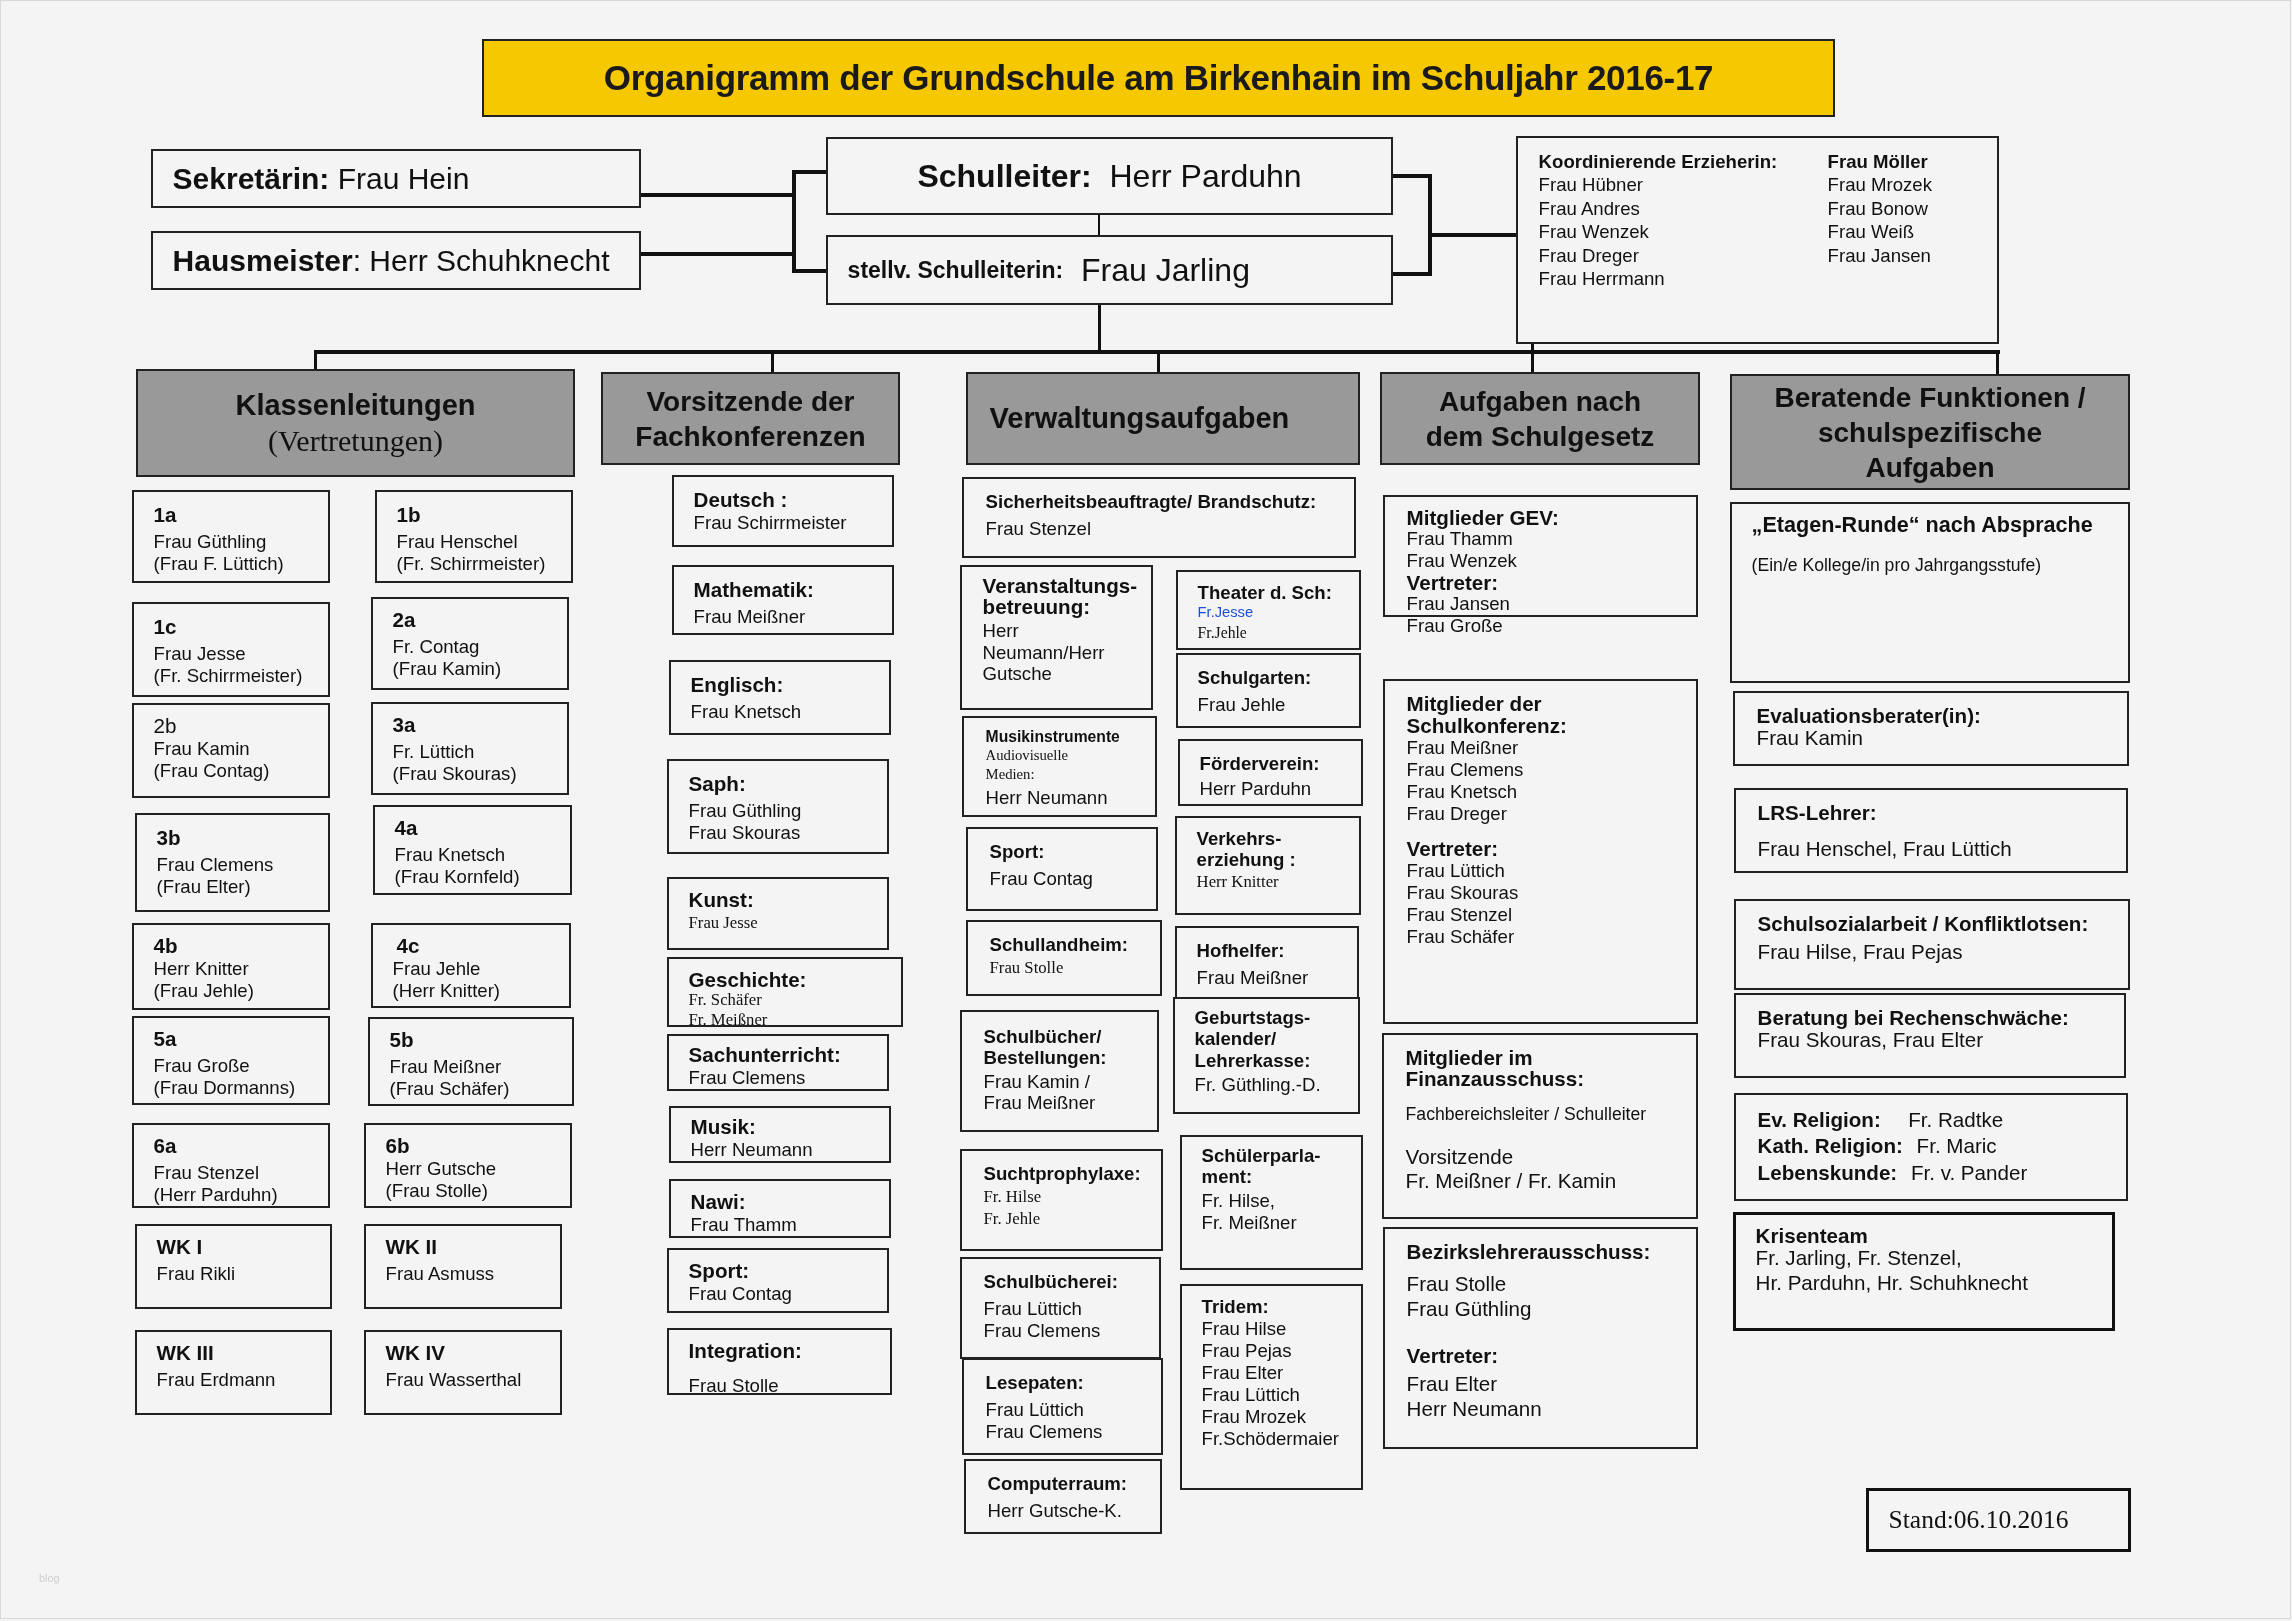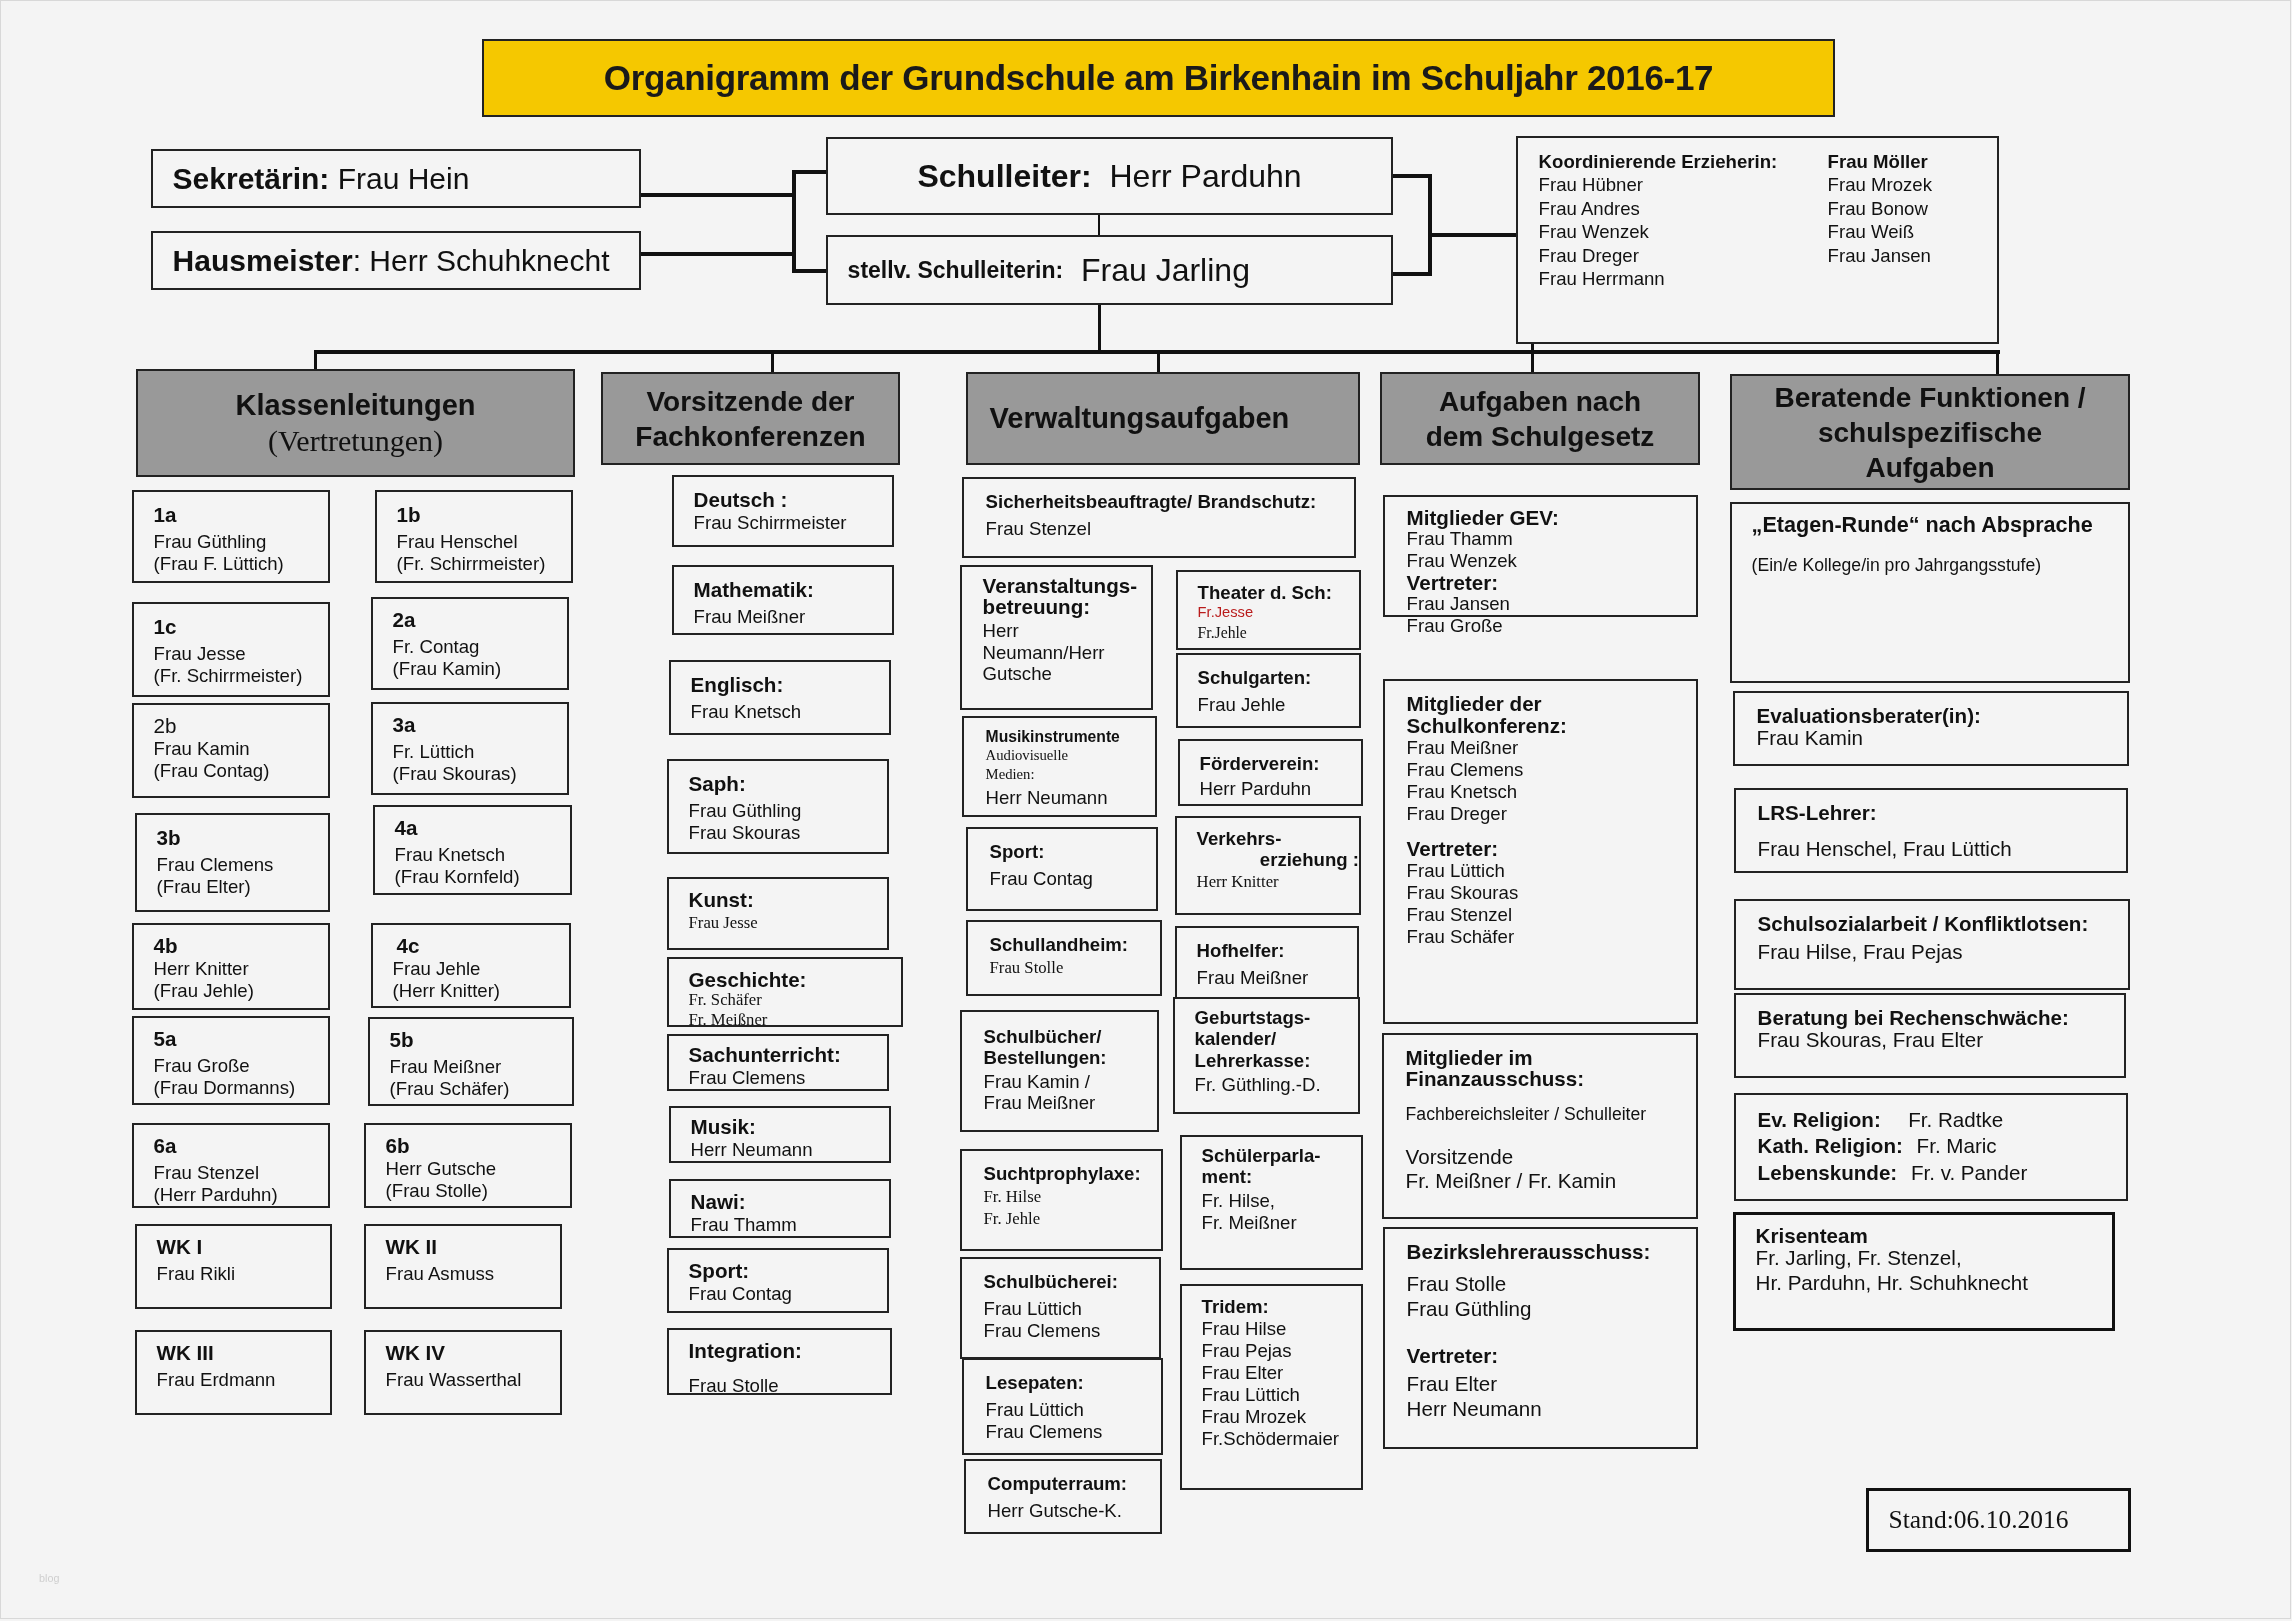--- a/index.html
+++ b/index.html
@@ -20,21 +20,21 @@
     text-align:center; font-weight:bold; font-size:30px; line-height:35px; color:#111;
   }
   .hdr .serif { font-family:"Liberation Serif", serif; font-weight:normal; font-size:30px; }
   .line { position:absolute; background:#111; }
   .top-box { display:flex; align-items:center; padding-left:19.6px; font-size:30px; }
   .top-box b { font-weight:bold; }
   .cell { padding:11.8px 0 0 19.6px; font-size:18.6px; line-height:21.6px; }
   .cell .t { font-weight:bold; font-size:20.6px; display:block; margin-bottom:5.9px; }
   .cell .s { display:block; }
   .serif { font-family:"Liberation Serif", serif; }
-  .light { color:#b91c1c; }
+  .light { color:#1d4ed8; }
   .big-txt { font-size:20.6px; line-height:24.5px; }
   .tight .t { margin-bottom:2px; }
   .watermark { position:absolute; left:39px; top:1572px; font-size:10.8px; color:#cfcfcf; }
 </style>
 </head>
 <body>
 
 <div class="frame"></div>
 
 <div class="box title" style="left:482px;top:39px;width:1353px;height:78px;">
@@ -311,21 +311,21 @@
 <div class="box cell" style="left:1176px;top:653px;width:185px;height:75px;">
   <span class="t" style="font-size:18.6px;">Schulgarten:</span>
   <span class="s">Frau Jehle</span>
 </div>
 <div class="box cell" style="left:1178px;top:739px;width:185px;height:67px;overflow:hidden;">
   <span class="t" style="font-size:18.6px;margin-bottom:3.9px;">Förderverein:</span>
   <span class="s">Herr Parduhn</span>
 </div>
 <div class="box cell tight" style="left:1175px;top:816px;width:186px;height:99px;padding-top:9.8px;">
   <span class="t" style="font-size:18.6px;margin:0;">Verkehrs-</span>
-  <span class="t" style="font-size:18.6px;margin:0;text-align:right;">erziehung :</span>
+  <span class="t" style="font-size:18.6px;margin:0;">erziehung :</span>
   <span class="s serif" style="font-size:16.7px;">Herr Knitter</span>
 </div>
 <div class="box cell" style="left:1175px;top:926px;width:184px;height:73px;">
   <span class="t" style="font-size:18.6px;">Hofhelfer:</span>
   <span class="s">Frau Meißner</span>
 </div>
 <div class="box cell tight" style="left:1173px;top:997px;width:187px;height:117px;padding-top:7.8px;">
   <span class="t" style="font-size:18.6px;margin:0;">Geburtstags-</span>
   <span class="t" style="font-size:18.6px;margin:0;">kalender/</span>
   <span class="t" style="font-size:18.6px;">Lehrerkasse:</span>

